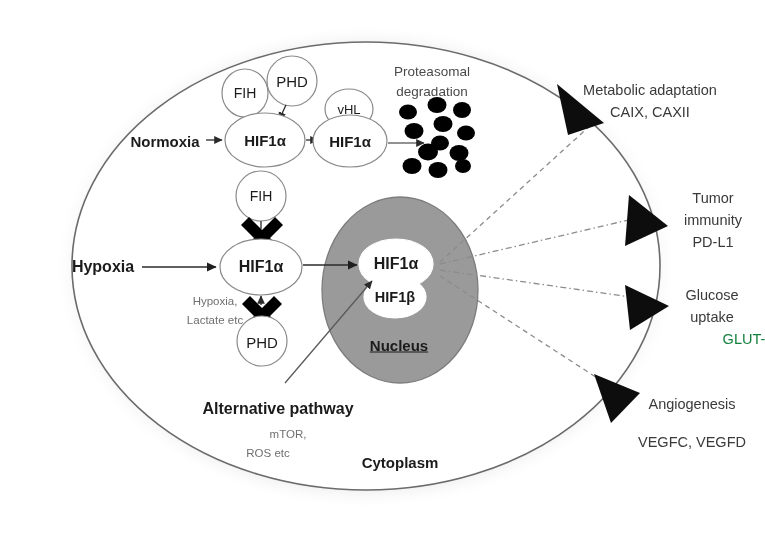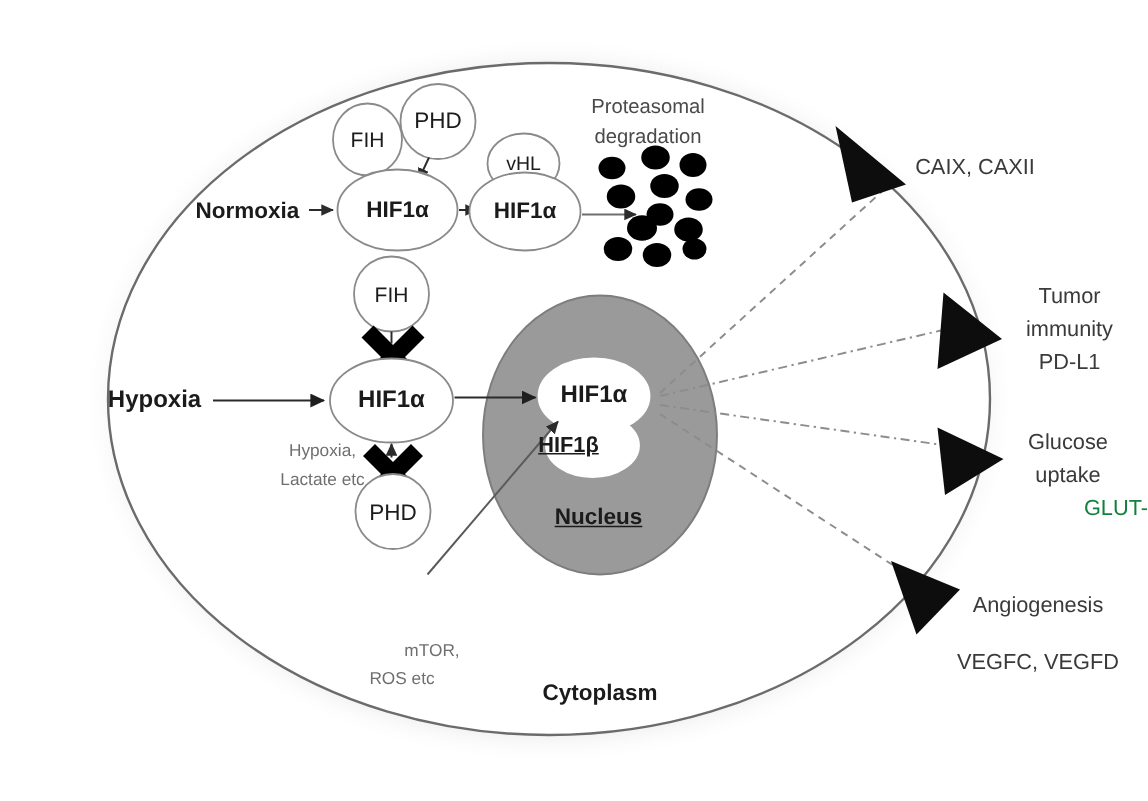--- a/index.html
+++ b/index.html
@@ -144,28 +144,30 @@
   <div class="lbl ctr" style="left:432px;top:91px;font-size:13.5px;color:#4a4a4a;">degradation</div>
 
   <div class="lbl bold ctr" style="left:103px;top:267px;font-size:16px;">Hypoxia</div>
   <div class="lbl ctr" style="left:261px;top:196px;font-size:14px;">FIH</div>
   <div class="lbl bold ctr" style="left:261px;top:267px;font-size:16px;">HIF1α</div>
   <div class="lbl gray ctr" style="left:215px;top:301px;font-size:11.5px;">Hypoxia,</div>
   <div class="lbl gray ctr" style="left:215px;top:320px;font-size:11.5px;">Lactate etc</div>
   <div class="lbl ctr" style="left:262px;top:342px;font-size:15px;">PHD</div>
 
   <div class="lbl bold ctr" style="left:396px;top:264px;font-size:16px;">HIF1α</div>
-  <div class="lbl bold ctr" style="left:379px;top:297px;font-size:14.5px;text-decoration:underline;">HIF1β</div>
+  <div class="lbl bold ctr" style="left:395px;top:297px;font-size:14.5px;">HIF1β</div>
   <div class="lbl bold ctr" style="left:399px;top:345px;font-size:15px;text-decoration:underline;">Nucleus</div>
 
+  <div class="lbl bold ctr" style="left:278px;top:409px;font-size:16px;">Alternative pathway</div>
   <div class="lbl gray ctr" style="left:268px;top:434px;font-size:11.5px;padding-left:40px;">mTOR,</div>
   <div class="lbl gray ctr" style="left:268px;top:453px;font-size:11.5px;">ROS etc</div>
 
   <div class="lbl bold ctr" style="left:400px;top:462px;font-size:15px;">Cytoplasm</div>
 
+  <div class="lbl ctr" style="left:650px;top:90px;font-size:14.5px;color:#3a3a3a;">Metabolic adaptation</div>
   <div class="lbl ctr" style="left:650px;top:112px;font-size:14.5px;color:#3a3a3a;">CAIX, CAXII</div>
 
   <div class="lbl ctr" style="left:713px;top:198px;font-size:14.5px;color:#3a3a3a;">Tumor</div>
   <div class="lbl ctr" style="left:713px;top:220px;font-size:14.5px;color:#3a3a3a;">immunity</div>
   <div class="lbl ctr" style="left:713px;top:242px;font-size:14.5px;color:#3a3a3a;">PD-L1</div>
 
   <div class="lbl ctr" style="left:712px;top:295px;font-size:14.5px;color:#3a3a3a;">Glucose</div>
   <div class="lbl ctr" style="left:712px;top:317px;font-size:14.5px;color:#3a3a3a;">uptake</div>
   <div class="lbl ctr" style="left:748px;top:339px;font-size:14.5px;color:#15803d;">GLUT-1</div>
 

